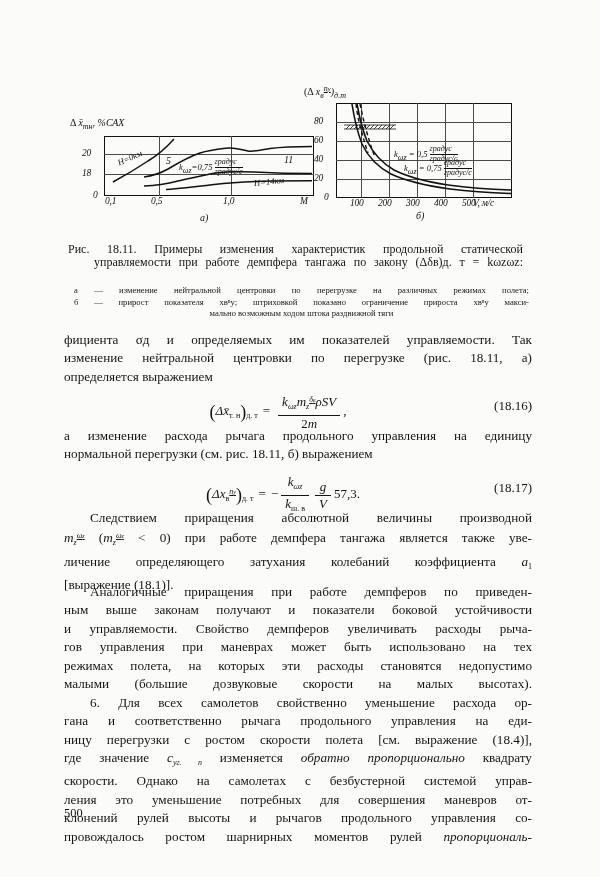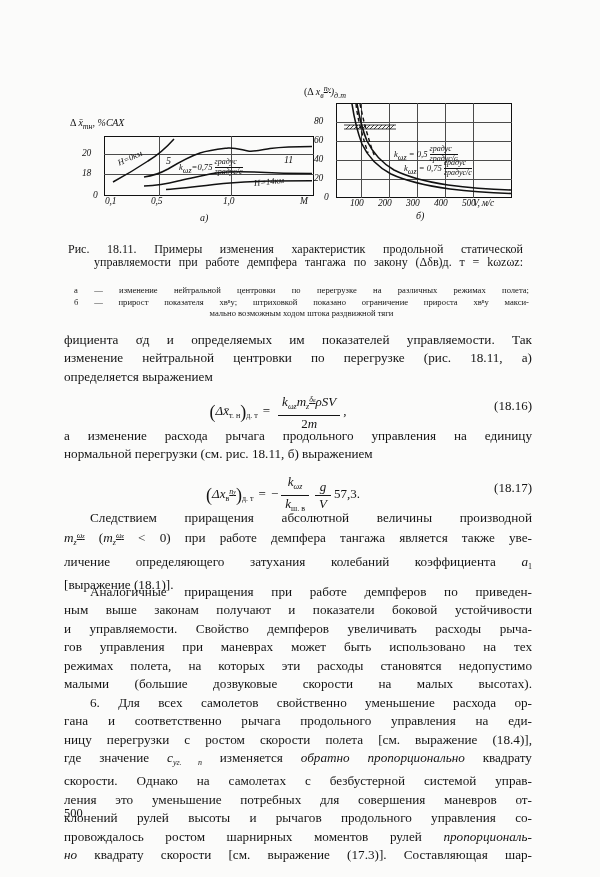--- a/index.html
+++ b/index.html
@@ -367,19 +367,18 @@
   <div class="body-text" style="top:694px;">
     <p>
       <span class="just-line"><span class="indent"></span><span>6. Для всех самолетов свойственно уменьшение расхода ор-</span></span>
       <span class="just-line">гана и соответственно рычага продольного управления на еди-</span>
       <span class="just-line">ницу перегрузки с ростом скорости полета [см. выражение (18.4)],</span>
       <span class="just-line">где значение <span class="var">c</span><span class="subi">уг. п</span> изменяется <span style="font-style:italic;">обратно пропорционально</span> квадрату</span>
       <span class="just-line">скорости. Однако на самолетах с безбустерной системой управ-</span>
       <span class="just-line">ления это уменьшение потребных для совершения маневров от-</span>
       <span class="just-line">клонений рулей высоты и рычагов продольного управления со-</span>
       <span class="just-line">провождалось ростом шарнирных моментов рулей <span style="font-style:italic;">пропорциональ-</span></span>
-      <span class="just-line"><span style="font-style:italic;">но</span> квадрату скорости [см. выражение (17.3)]. Составляющая шар-</span>
     </p>
   </div>
 
   <div class="page-number">500</div>
 
 </div>
 
 </body></html>

